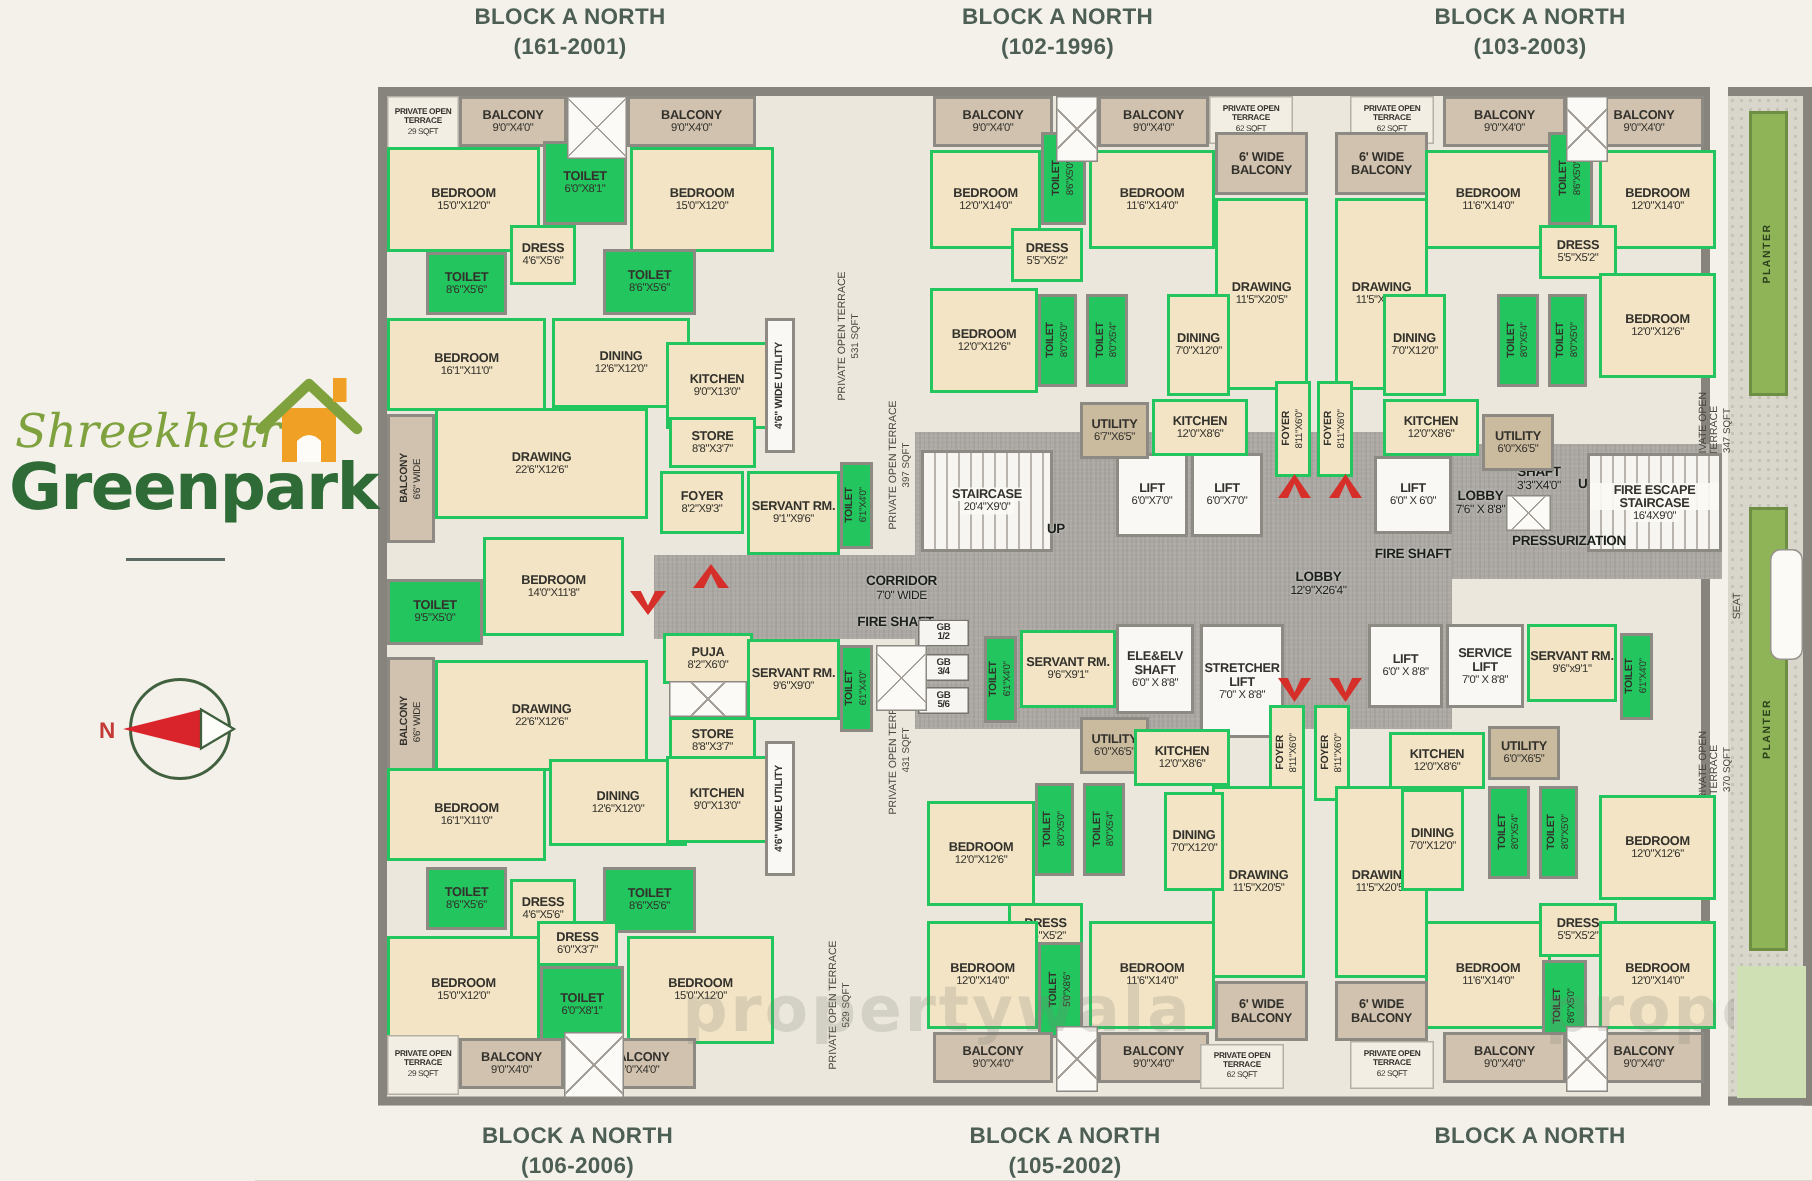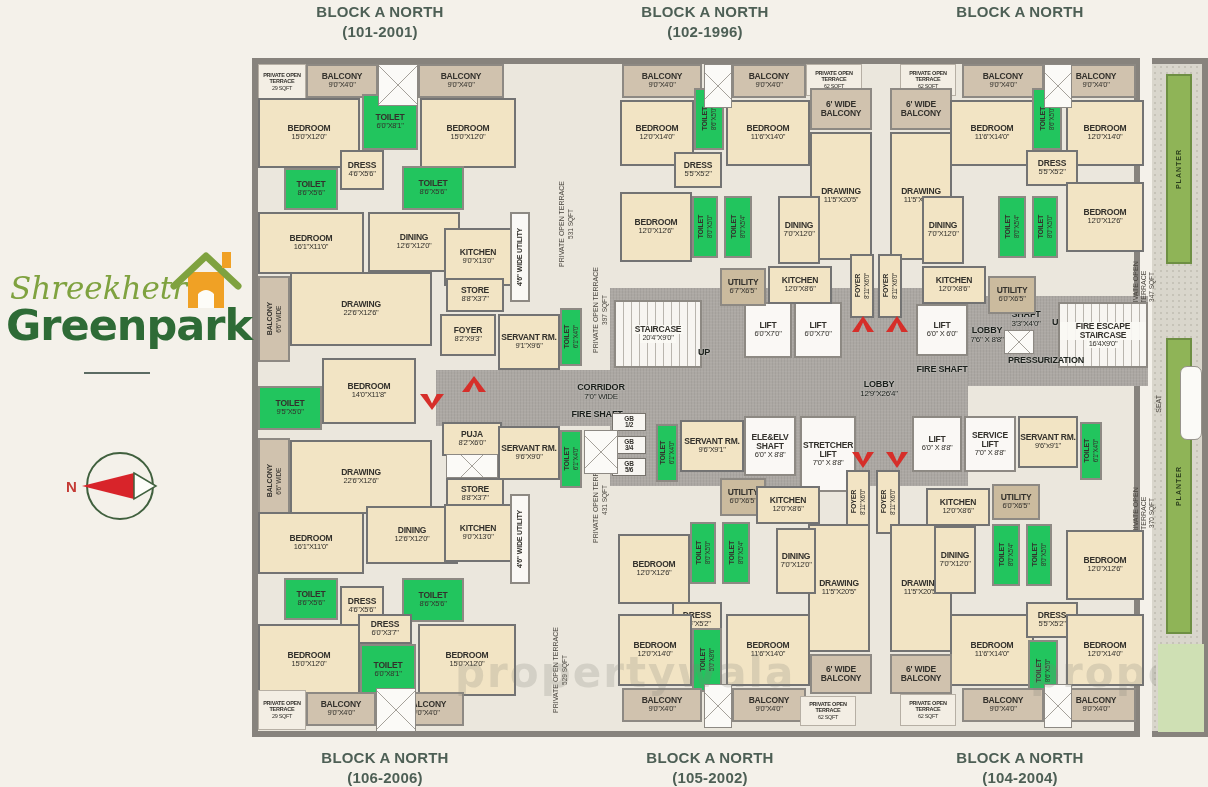--- a/index.html
+++ b/index.html
@@ -15,21 +15,21 @@
   .plan-base{position:absolute;left:252px;top:58px;width:888px;height:679px;
              background:#ebe7dd;border:6px solid #87837d}
   .t-walkway{background-color:#d9d6cc;background-image:radial-gradient(#c6c3b8 1px,transparent 1px);
              background-size:6px 6px;border:6px solid #87837d;border-left:none}
 
   
   .room{position:absolute;display:flex;flex-direction:column;align-items:center;justify-content:center;
         text-align:center;color:#33312c;overflow:visible}
   .rlabel{font-weight:700;font-size:8.5px;line-height:1.08;letter-spacing:-0.2px}
   .rdims{font-size:7.5px;line-height:1.15;letter-spacing:-0.3px}
-  .t-room{background:#f2e4c4;border:2px solid #737373}
+  .t-room{background:#f2e4c4;border:2px solid #22c55e}
   .t-toilet{background:#22c55e;border:2px solid #8d8983}
   .t-balcony{background:#d0c2ae;border:2px solid #8d8983}
   .t-terrace{background:#f3eee4;border:1px solid #b6afa4}
   .t-terrace .rlabel{font-size:5.5px;font-weight:600}
   .t-terrace .rdims{font-size:5.5px}
   .t-service{background:#faf8f5;border:2px solid #8d8983}
   .t-utility{background:#cbbb9e;border:2px solid #8d8983}
   .t-zone{background-color:#aca8a3;border:none;
           background-image:repeating-linear-gradient(0deg,rgba(255,255,255,.05) 0 1px,transparent 1px 3px),
                            repeating-linear-gradient(90deg,rgba(0,0,0,.05) 0 1px,transparent 1px 3px)}
@@ -76,42 +76,42 @@
       letter-spacing:2px;color:rgba(128,126,120,.22);white-space:nowrap;overflow:hidden}
 </style>
 </head>
 <body>
 
 <div id="page">
 
   <div>
       <div class="hdr" style="left: 275px; top: 2px;">
         <div>BLOCK A NORTH</div>
-        <div>(101-2001)</div>
+        <div>(161-2001)</div>
       </div>
       <div class="hdr" style="left: 600px; top: 2px;">
         <div>BLOCK A NORTH</div>
         <div>(102-1996)</div>
       </div>
       <div class="hdr" style="left: 915px; top: 2px;">
         <div>BLOCK A NORTH</div>
+        <div>(103-2003)</div>
       </div>
     </div>
   <div>
       <div class="hdr" style="left: 280px; top: 748px;">
         <div>BLOCK A NORTH</div>
         <div>(106-2006)</div>
       </div>
       <div class="hdr" style="left: 605px; top: 748px;">
         <div>BLOCK A NORTH</div>
         <div>(105-2002)</div>
       </div>
       <div class="hdr" style="left: 915px; top: 748px;">
         <div>BLOCK A NORTH</div>
-        <div>(104-2004)</div>
       </div>
     </div>
 
   <div class="plan-base"></div>
   <div class="room t-walkway" style="left:1152px;top:58px;width:56px;height:679px"></div>
   <div>
       <div class="room t-zone" style="left: 436px; top: 370px; width: 176px; height: 56px; position: absolute;"></div>
       <div class="room t-zone" style="left: 610px; top: 288px; width: 358px; height: 198px; position: absolute;"></div>
       <div class="room t-zone" style="left: 968px; top: 296px; width: 180px; height: 90px; position: absolute;"></div>
       <div class="room t-grass" style="left: 1158px; top: 644px; width: 46px; height: 88px; position: absolute;"></div>

